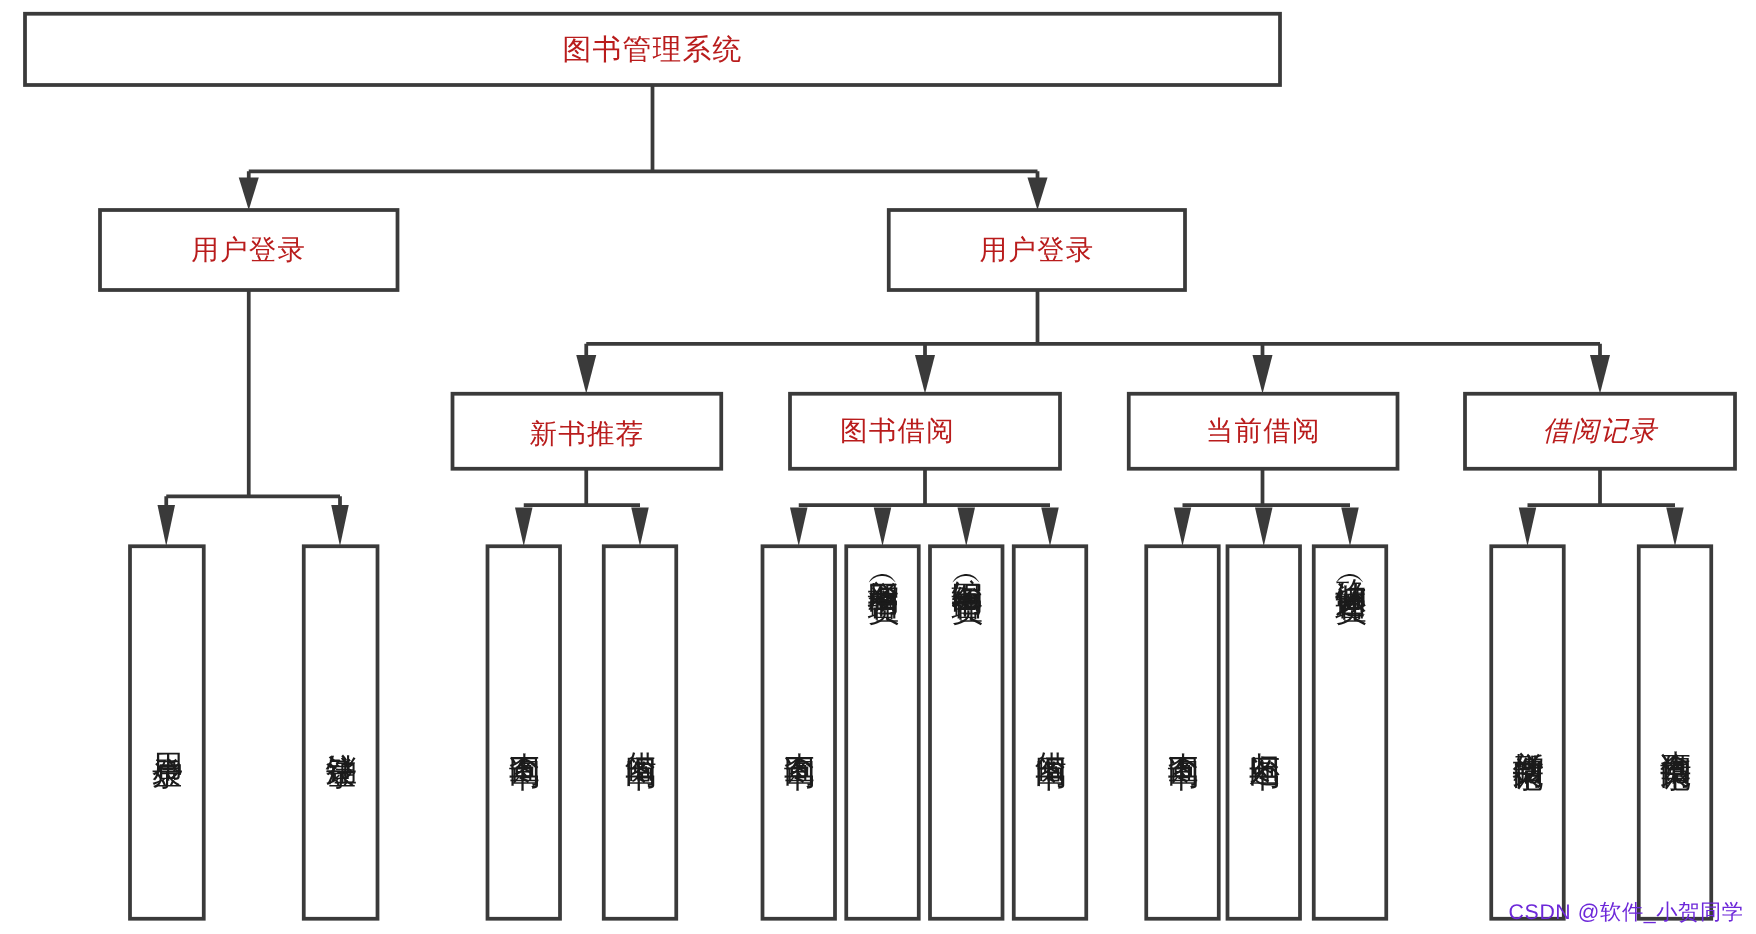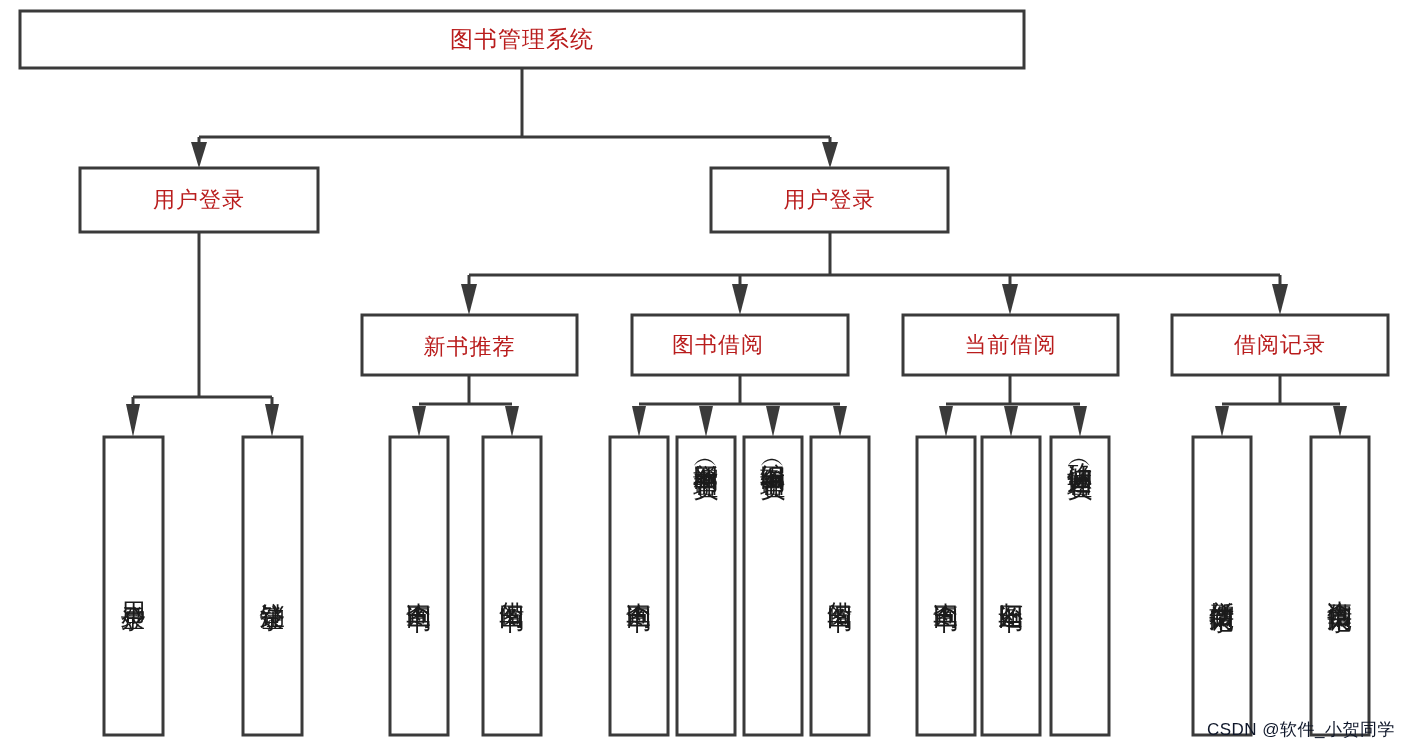--- a/index.html
+++ b/index.html
@@ -69,21 +69,21 @@
     color: #b91c1c;
     letter-spacing: 1px;
     white-space: nowrap;
   }
   #watermark {
     position: absolute;
     right: 10px;
     bottom: 6px;
     font-family: "Liberation Sans", "DejaVu Sans", sans-serif;
     font-size: 17px;
-    color: #0f172a;
+    color: #6d28d9;
     letter-spacing: 0.5px;
     white-space: nowrap;
   }
 </style>
 </head>
 <body>
 
 <div id="diagram-root">
 
   <svg id="diagram-svg" viewBox="0 0 1405 747" xmlns="http://www.w3.org/2000/svg">
@@ -201,21 +201,21 @@
   </div>
 
   <div class="htext-wrap" style="left:632px; top:315px; width:172px; height:60px;">
     <span class="htext" style="font-size:22px;">图书借阅</span>
   </div>
 
   <div class="htext-wrap" style="left:903px; top:315px; width:215px; height:60px;">
     <span class="htext" style="font-size:22px;">当前借阅</span>
   </div>
 
-  <div class="htext-wrap" style="left:1172px; top:315px; width:216px; height:60px;">
+  <div class="htext-wrap" style="left:1172px; top:315px; width:216px; height:60px;font-style:italic;">
     <span class="htext" style="font-size:22px;">借阅记录</span>
   </div>
 
   <div class="vtext-wrap" style="left:104px; top:437px; width:59px; height:298px;">
     <span class="vtext">用户登录</span>
   </div>
   <div class="vtext-wrap" style="left:243px; top:437px; width:59px; height:298px;">
     <span class="vtext">注销登录</span>
   </div>
 

